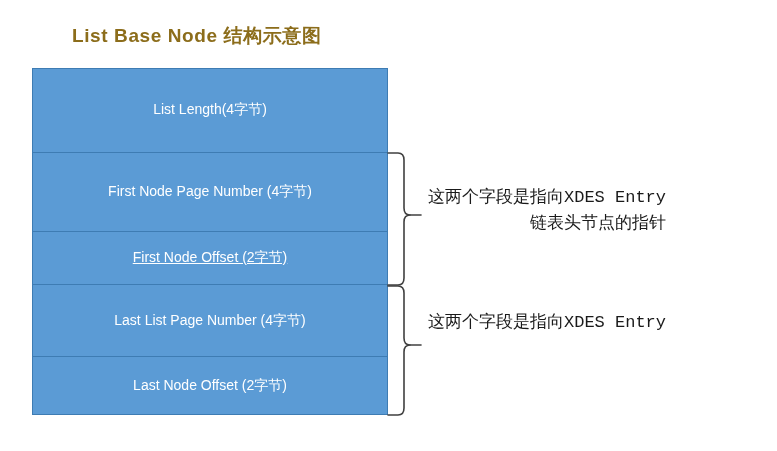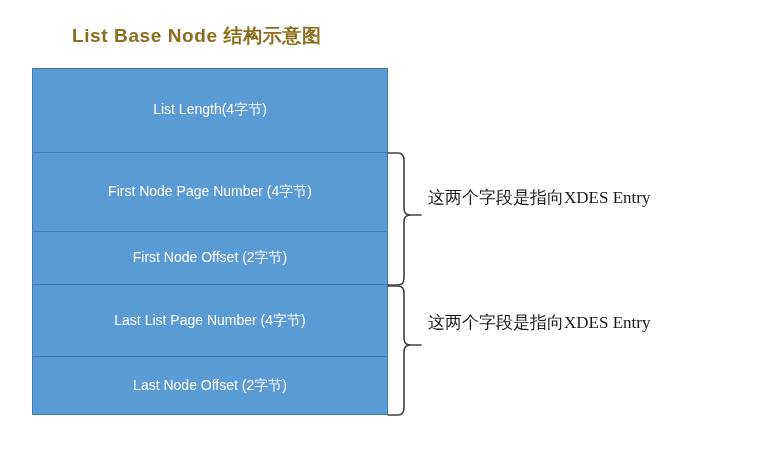--- a/index.html
+++ b/index.html
@@ -56,38 +56,38 @@
     font-size: 14px;
     font-family: "Liberation Sans", sans-serif;
     border-bottom: 1.5px solid #3E7CB3;
     white-space: nowrap;
   }
   .struct-row:last-child {
     border-bottom: none;
   }
   .r0 { height: 84px; }
   .r1 { height: 80px; justify-content: center; }
-  .r2 { height: 53px; }
+  .r2 { height: 53px; text-decoration: underline; }
   .r3 { height: 73px; }
   .r4 { height: 57px; }
 
   
   #brace-layer {
     position: absolute;
     left: 0;
     top: 0;
     width: 777px;
     height: 451px;
     pointer-events: none;
   }
 
   
   .annotation {
     position: absolute;
-    font-family: Liberation Serif, serif;
+    font-family: Liberation Mono, monospace;
     font-size: 17px;
     color: #1A1A1A;
     line-height: 26px;
     white-space: nowrap;
     text-align: right;
   }
   #annotation-head {
     left: 428px;
     top: 185px;
   }
@@ -130,19 +130,20 @@
     </g>
 
     <g fill="none" stroke="#404040" stroke-width="1.6" stroke-linecap="round" stroke-linejoin="round">
       <path d="M 388 286 L 398 286 Q 404 286 404 293 L 404 338 Q 404 345 410 345 Q 404 345 404 352 L 404 408 Q 404 415 398 415 L 388 415"></path>
       <path d="M 410 345 L 421 345"></path>
     </g>
   </svg>
 
   <div class="annotation" id="annotation-head">
     <span class="anno-line">这两个字段是指向XDES Entry</span>
+    <span class="anno-line">链表头节点的指针</span>
   </div>
 
   <div class="annotation" id="annotation-tail">
     <span class="anno-line">这两个字段是指向XDES Entry</span>
   </div>
 
 </div>
 
 </body></html>

